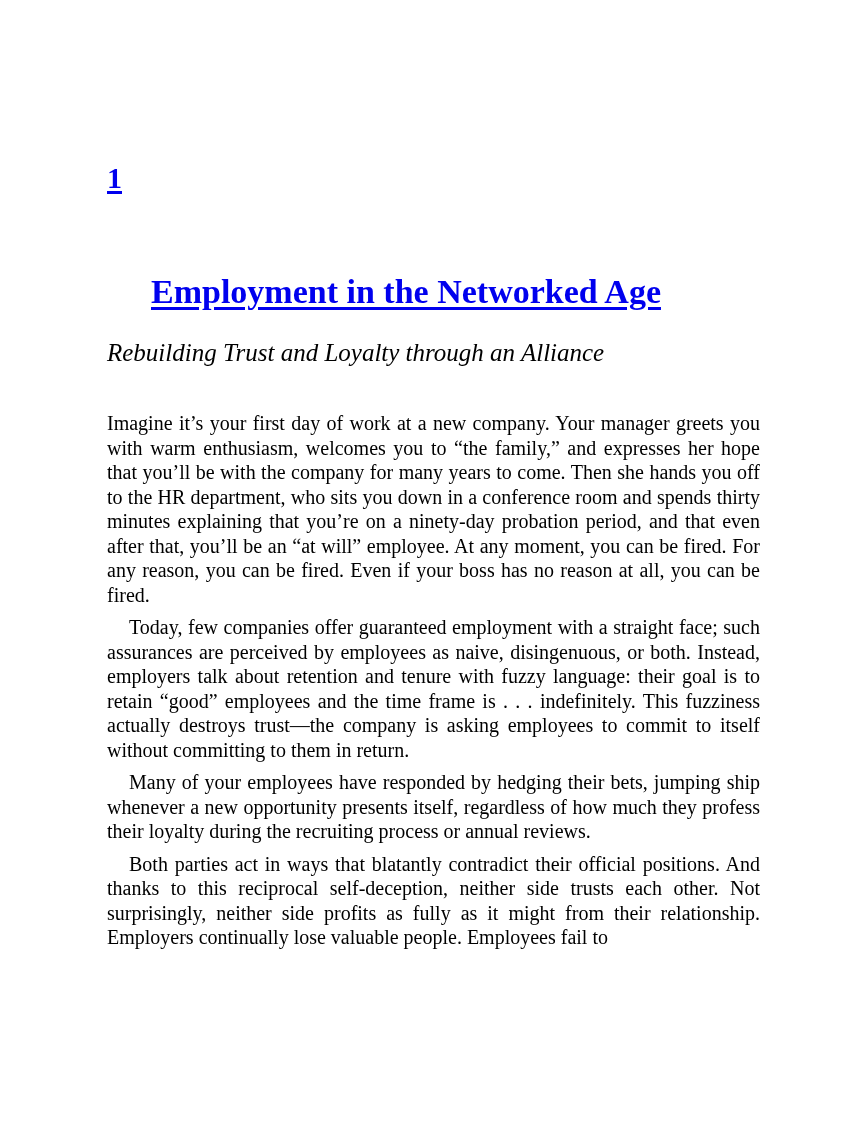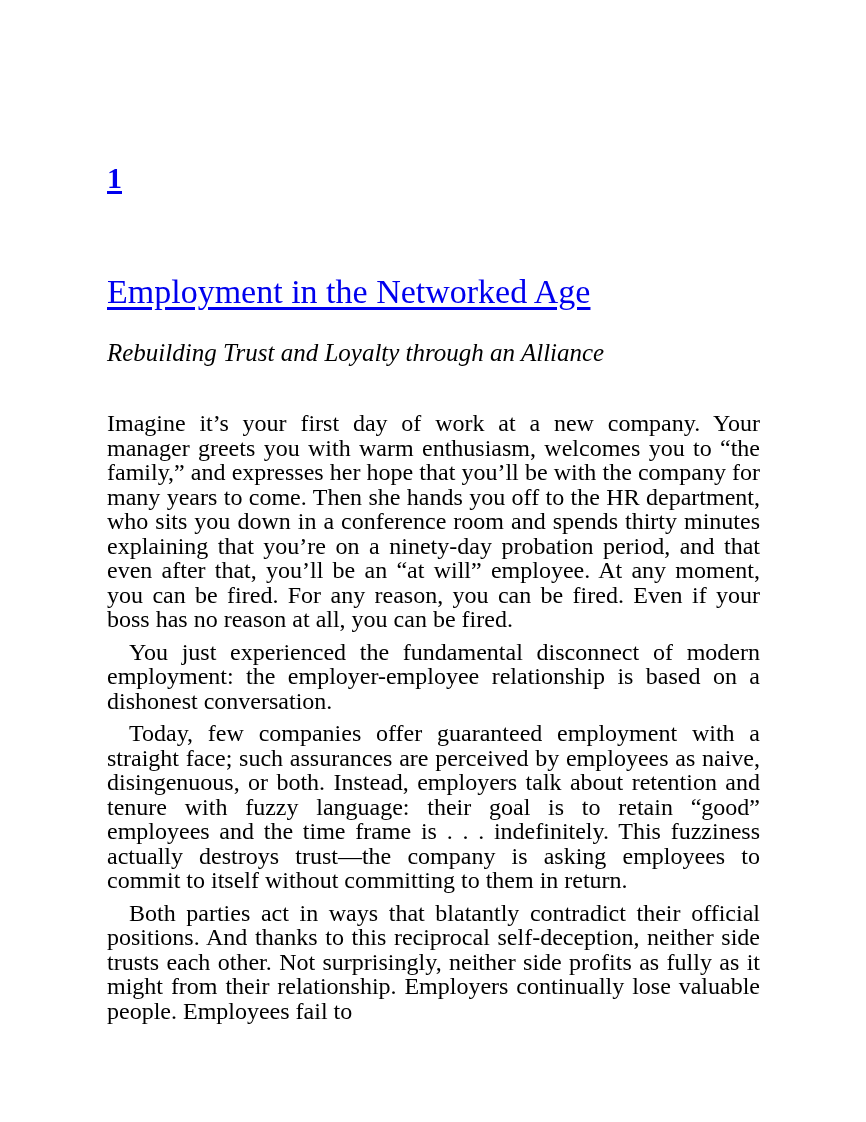--- a/index.html
+++ b/index.html
@@ -29,39 +29,40 @@
     text-underline-offset: 3px;
     cursor: pointer;
   }
   .chapter-number-row {
     height: 36px;
   }
   .chapter-title {
     display: inline-block;
     margin-top: 76px;
     font-size: 34px;
-    font-weight: normal;
+    font-weight: bold;
     line-height: 1.2;
     color: #0000EE;
     text-decoration: underline;
     text-decoration-thickness: 3px;
     text-underline-offset: 4px;
     cursor: pointer;
+    margin-left: 44px;
   }
   .subtitle {
     margin: 24px 0 0 0;
     font-size: 25px;
     font-style: italic;
     font-weight: normal;
     line-height: 1.3;
     color: #000000;
   }
   .body-text {
     margin-top: 42px;
-    font-size: 24px;
+    font-size: 20px;
     line-height: 24.5px;
     text-align: justify;
   }
   .body-text p {
     margin: 0 0 0 0;
     text-indent: 22px;
   }
   .body-text p + p {
     margin-top: 8px;
   }
@@ -77,18 +78,18 @@
   <div class="chapter-number-row">
     <a class="chapter-number">1</a>
   </div>
 
   <a class="chapter-title">Employment in the Networked Age</a>
 
   <h2 class="subtitle">Rebuilding Trust and Loyalty through an Alliance</h2>
 
   <div class="body-text">
     <p class="first">Imagine it’s your first day of work at a new company. Your manager greets you with warm enthusiasm, welcomes you to “the family,” and expresses her hope that you’ll be with the company for many years to come. Then she hands you off to the HR department, who sits you down in a conference room and spends thirty minutes explaining that you’re on a ninety-day probation period, and that even after that, you’ll be an “at will” employee. At any moment, you can be fired. For any reason, you can be fired. Even if your boss has no reason at all, you can be fired.</p>
-    <p>You just experienced the fundamental disconnect of modern employment: the employer-employee relationship is based on a dishonest conversation.</p>
     <p>Today, few companies offer guaranteed employment with a straight face; such assurances are perceived by employees as naive, disingenuous, or both. Instead, employers talk about retention and tenure with fuzzy language: their goal is to retain “good” employees and the time frame is . . . indefinitely. This fuzziness actually destroys trust—the company is asking employees to commit to itself without committing to them in return.</p>
+    <p>Many of your employees have responded by hedging their bets, jumping ship whenever a new opportunity presents itself, regardless of how much they profess their loyalty during the recruiting process or annual reviews.</p>
     <p>Both parties act in ways that blatantly contradict their official positions. And thanks to this reciprocal self-deception, neither side trusts each other. Not surprisingly, neither side profits as fully as it might from their relationship. Employers continually lose valuable people. Employees fail to</p>
   </div>
 
 </div>
 
 </body></html>

